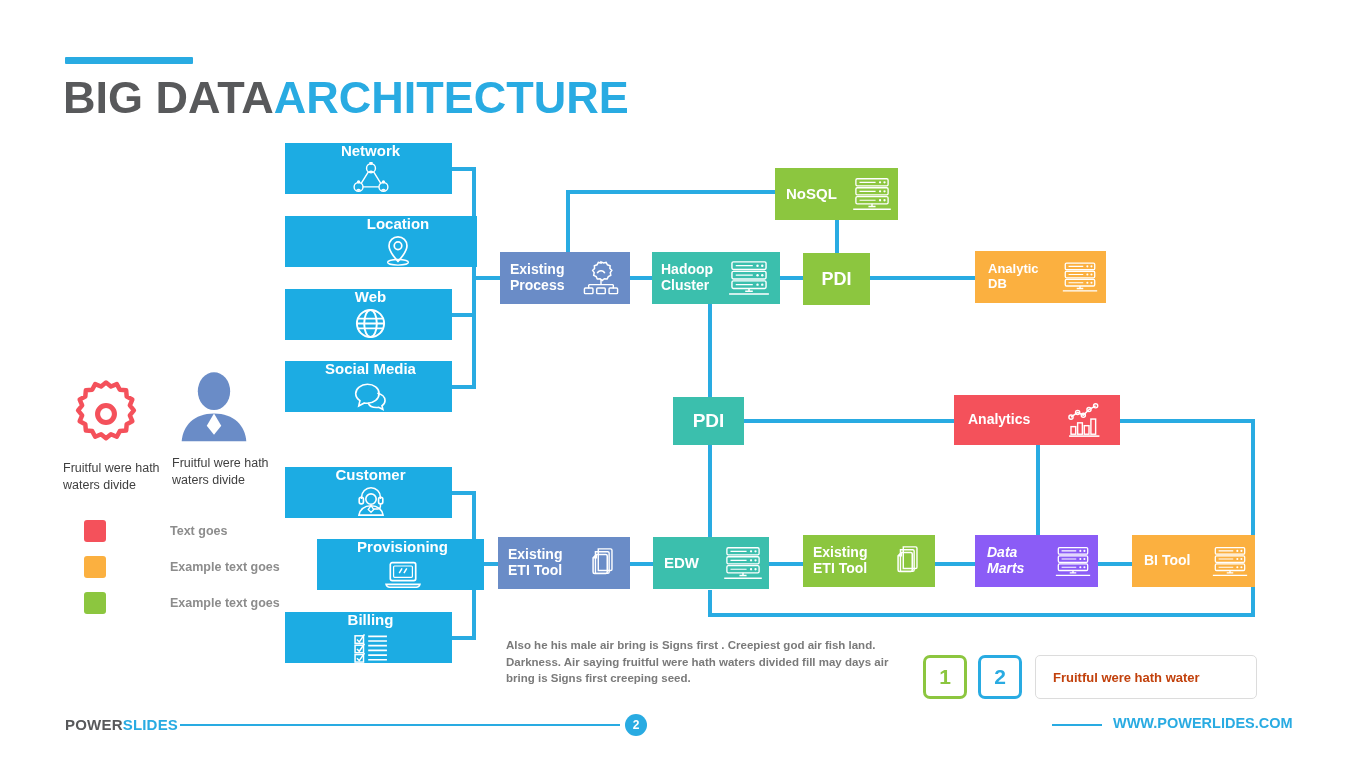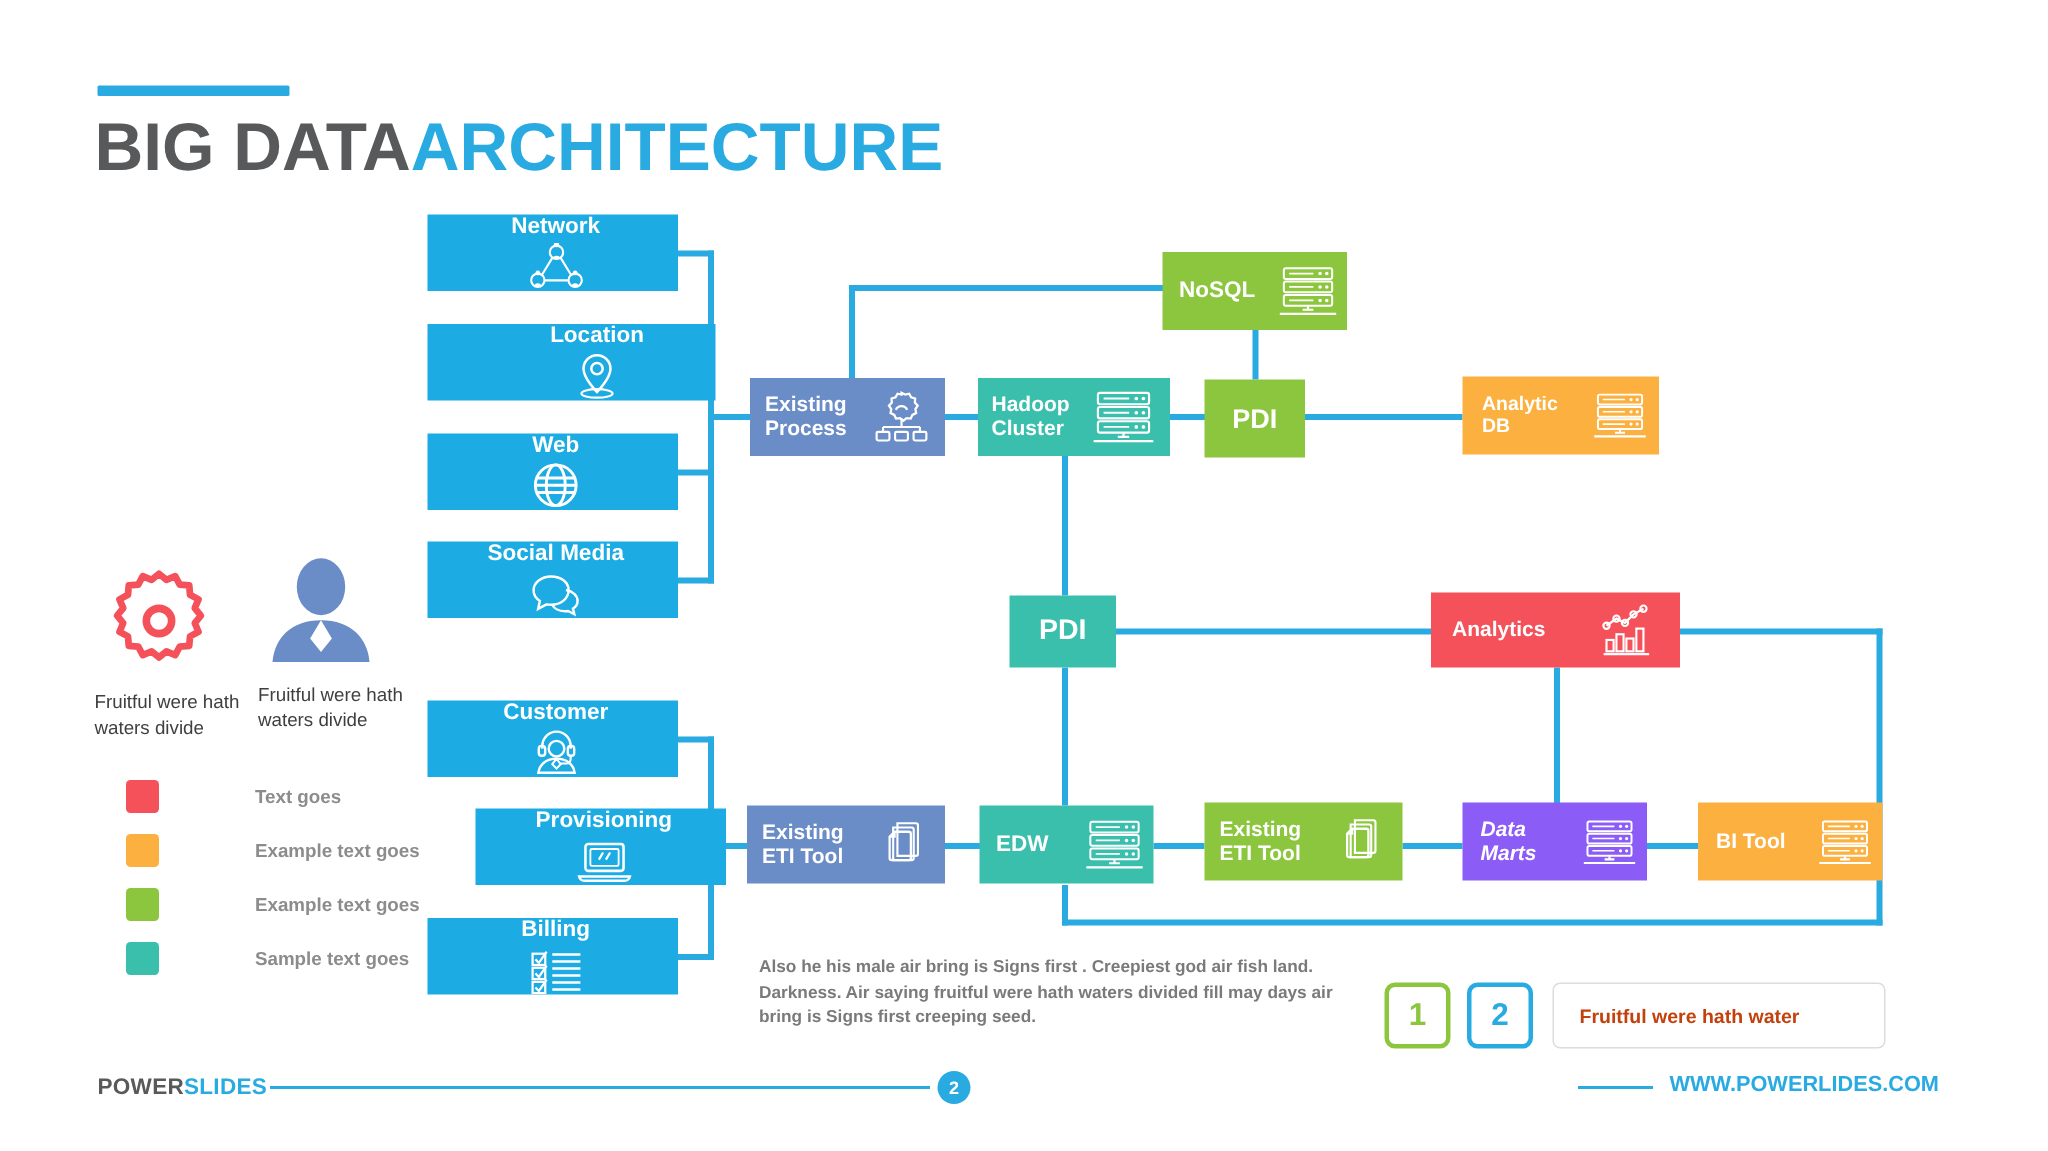--- a/index.html
+++ b/index.html
@@ -146,24 +146,20 @@
       <span class="legend-tx">Text goes</span>
     </div>
     <div class="legend-row">
       <span class="legend-sw" style="background:#FBB040"></span>
       <span class="legend-tx">Example text goes</span>
     </div>
     <div class="legend-row">
       <span class="legend-sw" style="background:#8CC63F"></span>
       <span class="legend-tx">Example text goes</span>
     </div>
-    <div class="legend-row">
-      <span class="legend-sw" style="background:#3BBFAD"></span>
-      <span class="legend-tx">Sample text goes</span>
-    </div>
   </div>
 
   <div class="ln lh" style="left:452px; top:167px; width:24px;"></div>
   <div class="ln lh" style="left:452px; top:241px; width:24px;"></div>
   <div class="ln lh" style="left:452px; top:313px; width:24px;"></div>
   <div class="ln lh" style="left:452px; top:385px; width:24px;"></div>
   <div class="ln lv" style="left:472px; top:167px; height:222px;"></div>
   <div class="ln lh" style="left:472px; top:276px; width:34px;"></div>
 
   <div class="ln lh" style="left:452px; top:491px; width:24px;"></div>

